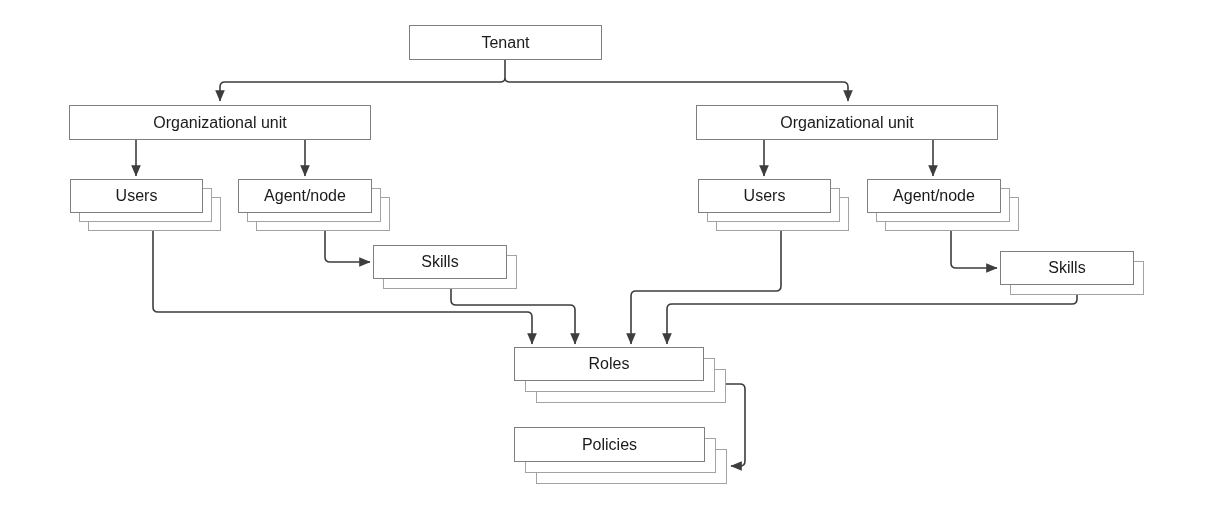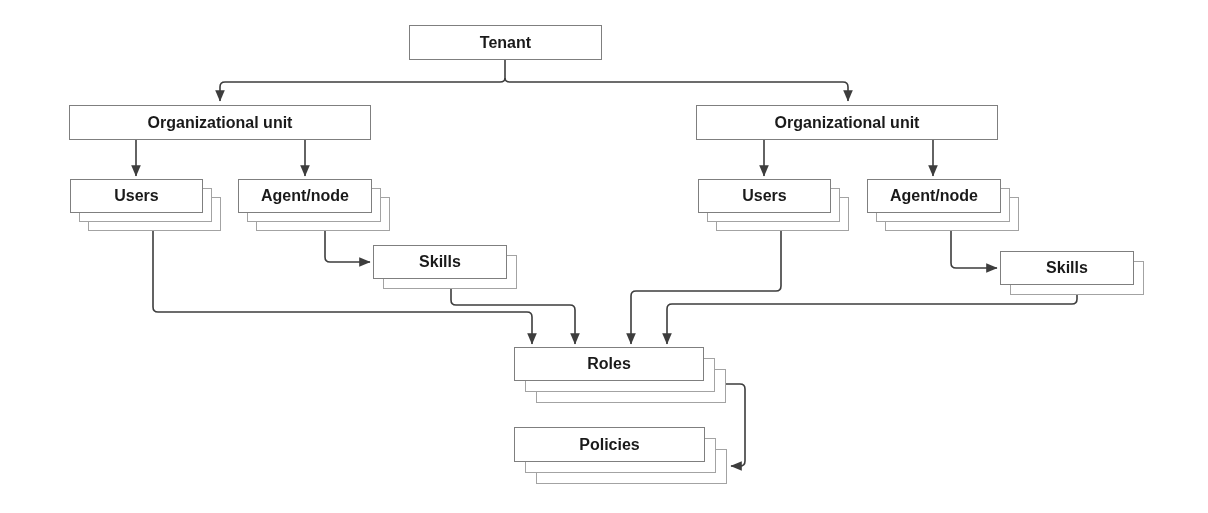--- a/index.html
+++ b/index.html
@@ -11,21 +11,21 @@
     --text:#1a1a1a;
   }
   html,body{margin:0;padding:0;background:#fff;}
   .canvas{
     position:relative;
     width:1208px;height:513px;
     background:var(--background);
     font-family:"Liberation Sans","DejaVu Sans",sans-serif;
     overflow:hidden;
   }
-  .stack{position:absolute;font-weight:bold;--off:9px;}
+  .stack{position:absolute;--off:9px;}
   .stack .layer{
     position:absolute;width:100%;height:100%;
     background:var(--box-fill);
     border:1.5px solid var(--stack-border);
     box-sizing:border-box;
   }
   .stack .l1{left:calc(var(--off) * 2);top:calc(var(--off) * 2);}
   .stack .l2{left:var(--off);top:var(--off);}
   .stack .box{
     position:absolute;inset:0;

